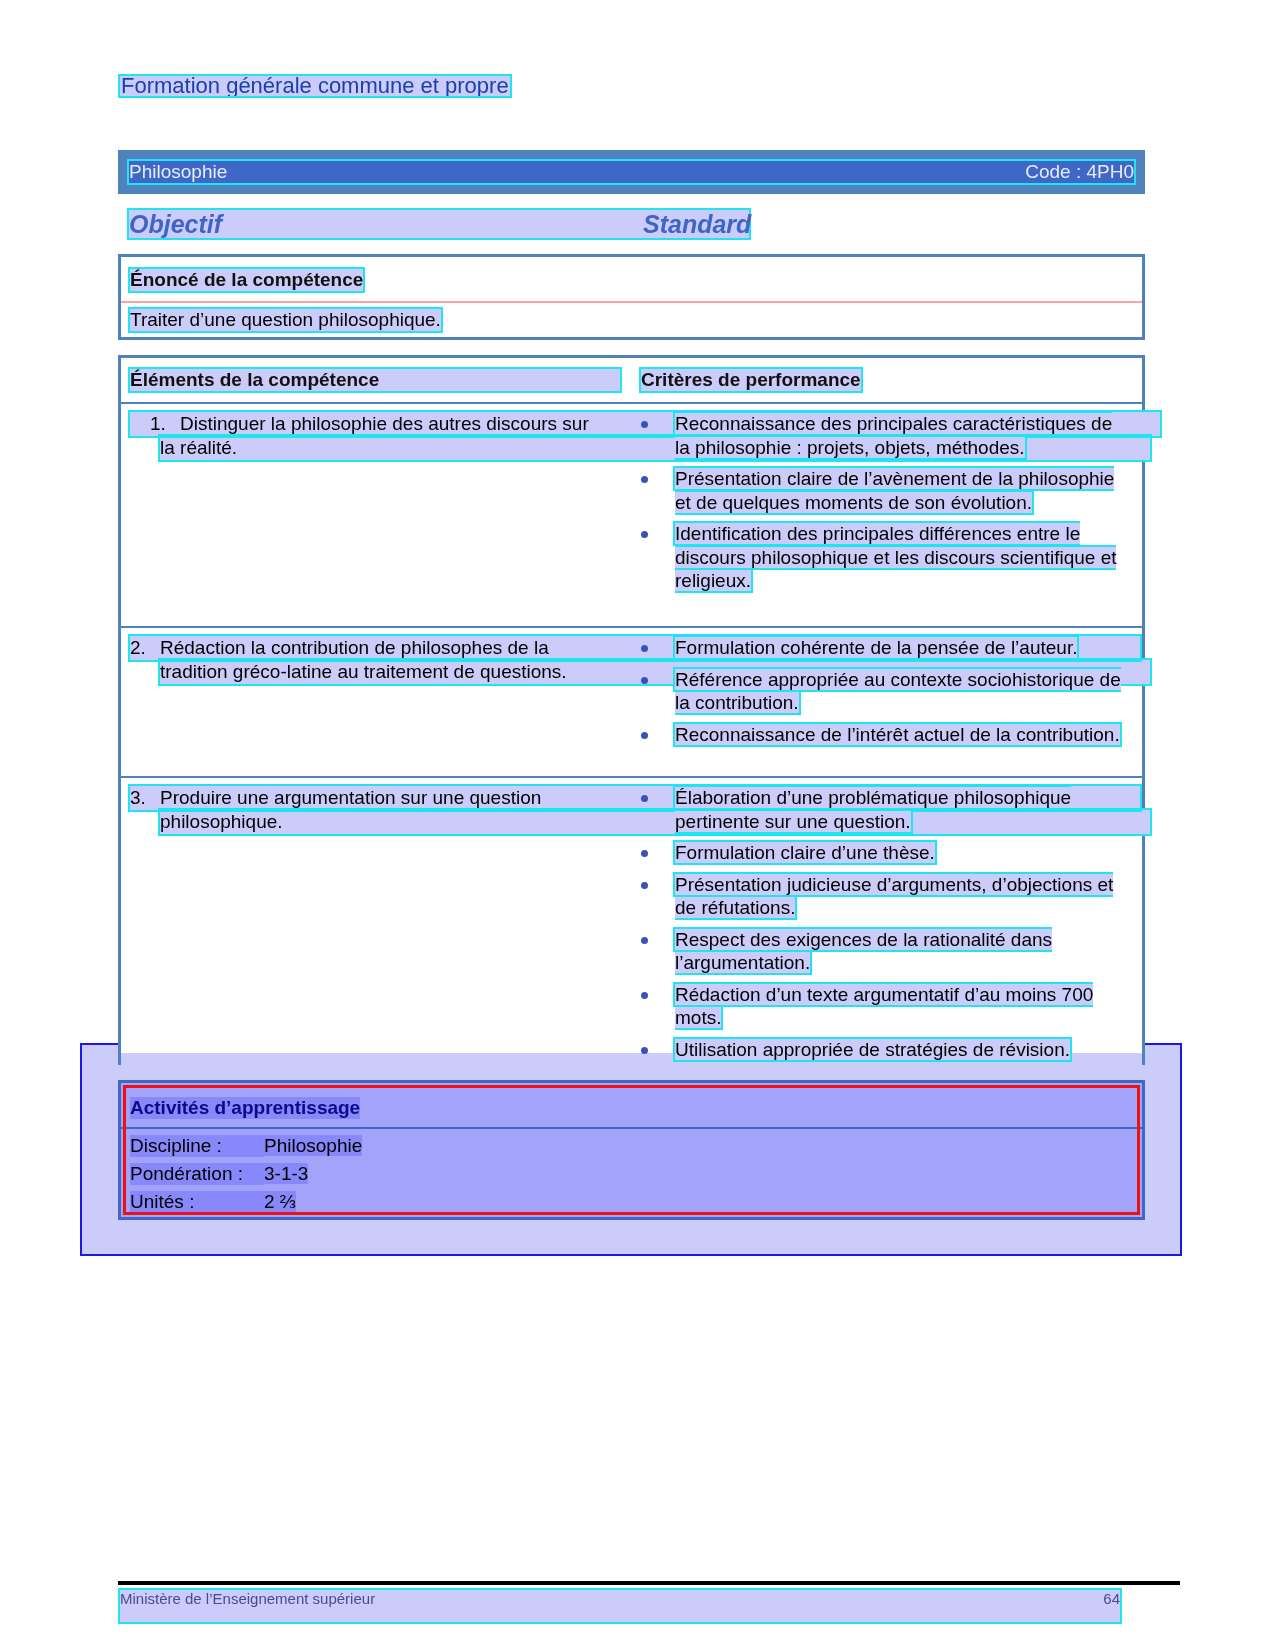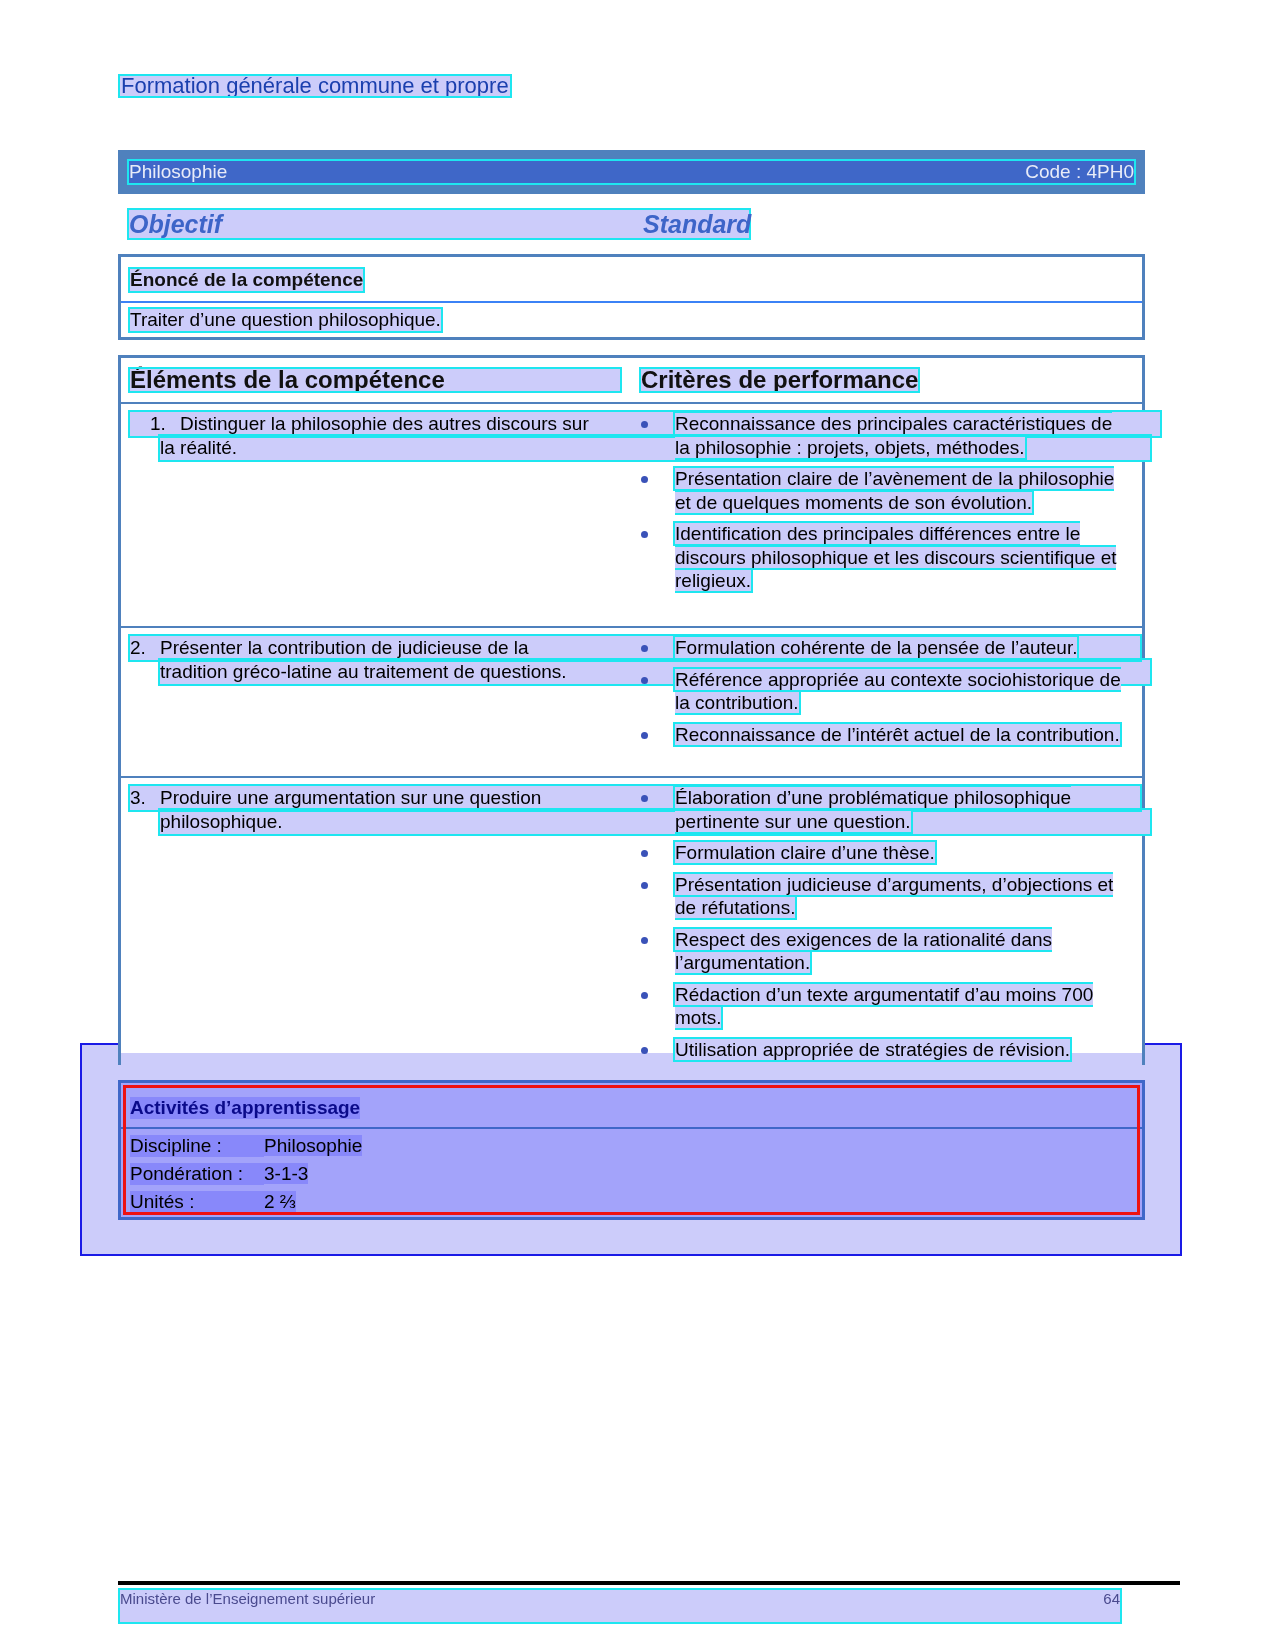--- a/index.html
+++ b/index.html
@@ -13,27 +13,27 @@
                  outline:2px solid #1ee6f0; color:#e8ecf8; font-size:19px; line-height:22px; }
   .title-inner .code { position:absolute; right:0; top:0; }
   .title-inner .subj { position:absolute; left:0; top:0; }
   .obj-row { left:129px; top:210px; width:620px; height:28px; }
   .obj-label, .std-label { position:absolute; top:0; font-size:25px; font-style:italic; font-weight:bold;
                            color:#3d64c8; line-height:28px; }
   .obj-label { left:0; }
   .std-label { left:514px; }
   .box { border:3px solid #4f81bd; box-sizing:border-box; background:#fff; }
   .enonce { left:118px; top:254px; width:1027px; height:86px; }
-  .enonce .hdr { height:44px; border-bottom:2px solid #3b82f6; position:relative; }
+  .enonce .hdr { height:44px; border-bottom:2px solid #fca5a5; position:relative; }
   .enonce .hdr span { position:absolute; left:9px; top:12px; font-weight:bold; font-size:19px; line-height:22px; color:#111; }
   .enonce .body { position:relative; height:36px;border-radius:10px; }
   .enonce .body span { position:absolute; left:9px; top:6px; font-size:19px; line-height:22px; }
   .elements { left:118px; top:355px; width:1027px; height:710px; }
   .elements .hdr { position:relative; height:44px; border-bottom:2px solid #4f81bd; }
-  .elements .hdr span { position:absolute; top:11px; font-weight:bold; font-size:24px; line-height:22px; color:#111; }
+  .elements .hdr span { position:absolute; top:11px; font-weight:bold; font-size:19px; line-height:22px; color:#111; }
   .row { position:relative; border-bottom:2px solid #4f81bd; }
   .row:last-child { border-bottom:none; }
   .el-text { position:absolute; left:9px; width:1020px; font-size:19px; line-height:24px; }
   .el-text .num { display:inline-block; width:30px; }
   .el-text .line2 { padding-left:30px; display:block; }
   .crit { position:absolute; left:520px; width:490px; }
   .crit-item { position:relative; font-size:19px; line-height:23.5px; margin-bottom:8px; padding-left:34px; }
   .crit-item .bullet { position:absolute; left:0; top:9px; width:7px; height:7px; border-radius:50%; background:#3a52b8; }
   .crit-item .txt { display:inline; background:#ccccfa; box-shadow:0 0 0 2px #1ee6f0; }
   .overlay-region { left:80px; top:1043px; width:1102px; height:213px; background:#ccccfa; border:2px solid #1a1ae6; box-sizing:border-box; }
@@ -89,21 +89,21 @@
     </div>
     <div class="crit" style="top:8px;">
       <div class="crit-item"><span class="bullet"></span><span class="txt">Reconnaissance des principales caractéristiques de la philosophie : projets, objets, méthodes.</span></div>
       <div class="crit-item"><span class="bullet"></span><span class="txt">Présentation claire de l’avènement de la philosophie et de quelques moments de son évolution.</span></div>
       <div class="crit-item"><span class="bullet"></span><span class="txt">Identification des principales différences entre le discours philosophique et les discours scientifique et religieux.</span></div>
     </div>
   </div>
 
   <div class="row" style="height:148px; background:#fff;">
     <div class="el-text" style="top:8px;">
-      <span class="hl" style="display:block; width:1010px;"><span class="num">2.</span><span>Présenter la contribution de judicieuse de la</span></span>
+      <span class="hl" style="display:block; width:1010px;"><span class="num">2.</span><span>Rédaction la contribution de philosophes de la</span></span>
       <span class="line2 hl" style="margin-left:30px; padding-left:0;">tradition gréco-latine au traitement de questions.</span>
     </div>
     <div class="crit" style="top:8px;">
       <div class="crit-item"><span class="bullet"></span><span class="txt">Formulation cohérente de la pensée de l’auteur.</span></div>
       <div class="crit-item"><span class="bullet"></span><span class="txt">Référence appropriée au contexte sociohistorique de la contribution.</span></div>
       <div class="crit-item"><span class="bullet"></span><span class="txt">Reconnaissance de l’intérêt actuel de la contribution.</span></div>
     </div>
   </div>
 
   <div class="row" style="height:290px; background:linear-gradient(#fff 0, #fff 275px, #ccccfa 275px);">

